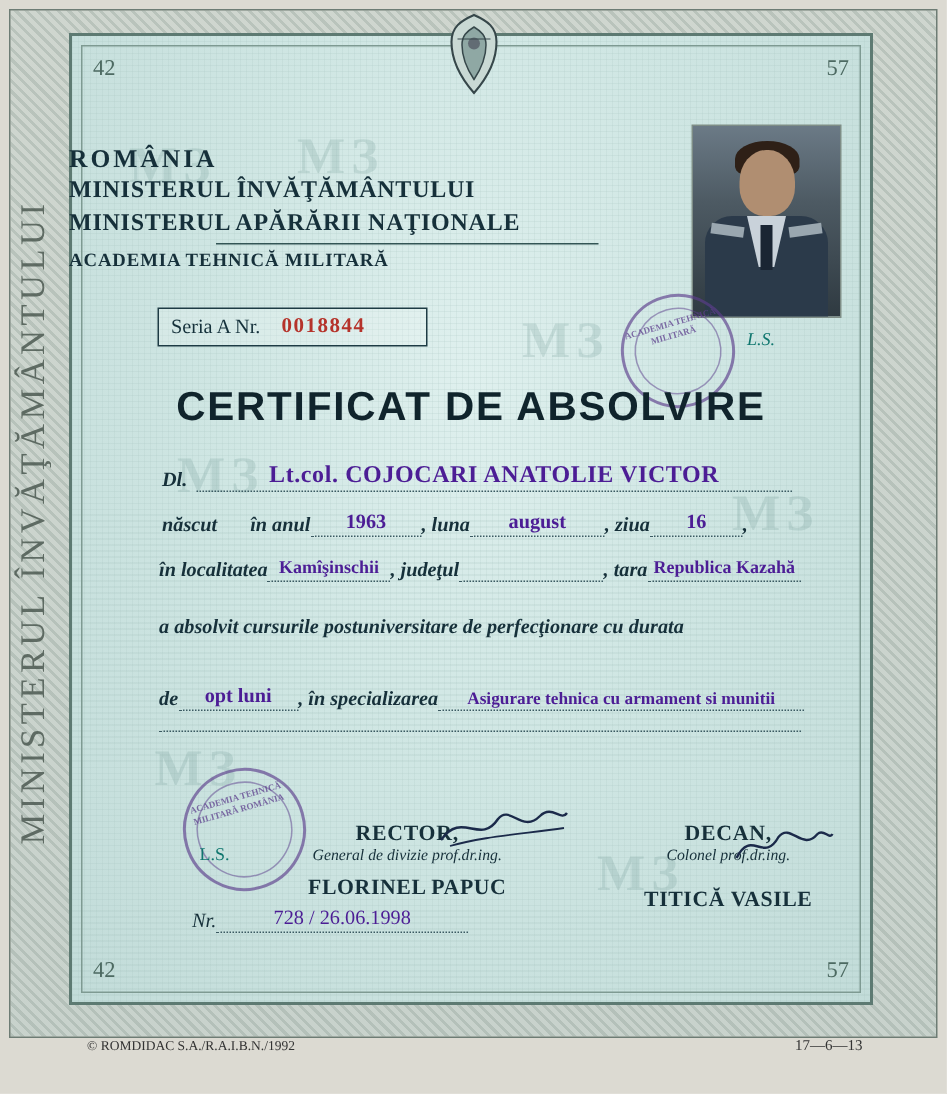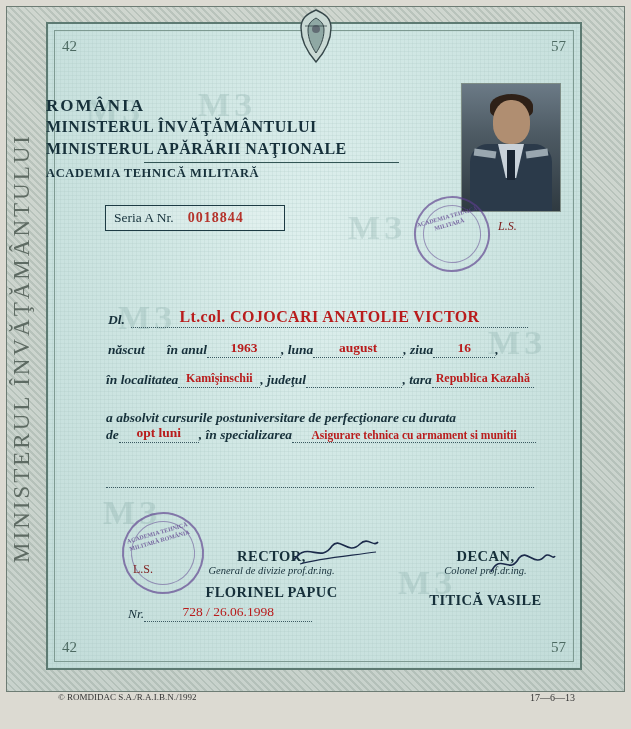--- a/index.html
+++ b/index.html
@@ -113,21 +113,21 @@
     transform:rotate(-16deg);
     pointer-events:none;
   }
   .seal:before{
     content:"";position:absolute;left:7px;top:7px;right:7px;bottom:7px;
     border:1px solid rgba(92,62,140,.5);border-radius:50%;
   }
   .seal .st{position:absolute;left:0;right:0;top:14px;font-size:6px;line-height:8px;}
   .seal-top{left:414px;top:196px;width:72px;height:72px;}
   .seal-bottom{left:122px;top:512px;width:78px;height:78px;}
-  .ls-mark{position:absolute;font-size:12px;font-style:italic;color:#7f1d1d;}
+  .ls-mark{position:absolute;font-size:12px;font-style:italic;color:#0f766e;}
   
   .serial-box{
     position:absolute;left:105px;top:205px;width:180px;height:26px;
     border:1.5px solid #1d3b44;background:rgba(255,255,255,.18);
     display:flex;align-items:center;padding-left:8px;box-sizing:border-box;
     font-size:13.5px;color:#15313b;
   }
   .serial-num{color:#b5332b;font-weight:bold;letter-spacing:1px;margin-left:14px;font-size:14px;}
   
   .title{
@@ -138,21 +138,21 @@
   
   .line{
     position:absolute;font-size:13.5px;color:#16303a;
     display:flex;align-items:flex-end;white-space:nowrap;font-weight:bold;
   }
   .lbl{font-style:italic;}
   .fill{
     border-bottom:1px dotted #3b5a62;
     text-align:center;
     font-family:"Liberation Serif", serif;
-    color:#b91c1c;
+    color:#4c1d95;
     padding:0 4px 1px;
   }
   .hand{font-family:"Liberation Serif", serif;}
   .big-name{font-size:16px;letter-spacing:.4px;}
   
   .sig-wrap{position:absolute;color:#16303a;}
   .sig-title{font-size:14.5px;font-weight:bold;letter-spacing:.5px;}
   .sig-sub{font-size:10.5px;font-style:italic;}
   .sig-name{font-size:14.5px;font-weight:bold;letter-spacing:.4px;}
   .scribble{position:absolute;pointer-events:none;}
@@ -216,20 +216,21 @@
   <div class="seal seal-top">
     <div class="st">ACADEMIA TEHNICĂ MILITARĂ</div>
   </div>
   <div class="ls-mark" style="left:498px;top:219px;">L.S.</div>
 
   <div class="serial-box">
     <span>Seria A Nr.</span>
     <span class="serial-num">0018844</span>
   </div>
 
+  <div class="title">CERTIFICAT DE ABSOLVIRE</div>
 
   <div class="line" style="left:108px;top:308px;width:420px;">
     <span class="lbl">Dl.</span>
     <span class="fill big-name" style="flex:1;margin-left:6px;">Lt.col.  COJOCARI ANATOLIE VICTOR</span>
   </div>
 
   <div class="line" style="left:108px;top:340px;width:424px;">
     <span class="lbl">născut</span>
     <span class="lbl" style="margin-left:22px;">în anul</span>
     <span class="fill hand" style="width:66px;">1963</span>
@@ -246,21 +247,21 @@
 
   <div class="line" style="left:106px;top:371px;width:428px;">
     <span class="lbl">în localitatea</span>
     <span class="fill hand" style="width:92px;font-size:12px;">Kamîşinschii</span>
     <span class="lbl">, judeţul</span>
     <span class="fill hand" style="width:110px;"></span>
     <span class="lbl">, tara</span>
     <span class="fill hand" style="flex:1;font-size:12px;">Republica Kazahă</span>
   </div>
 
-  <div class="line" style="left:106px;top:425px;width:430px;">
+  <div class="line" style="left:106px;top:456px;width:430px;">
     <span class="lbl">de</span>
     <span class="fill hand" style="width:72px;">opt luni</span>
     <span class="lbl">, în specializarea</span>
     <span class="fill hand" style="flex:1;font-size:11.5px;">Asigurare tehnica cu armament si munitii</span>
   </div>
 
   <div class="line" style="left:106px;top:470px;width:428px;">
     <span class="fill" style="flex:1;">&nbsp;</span>
   </div>
 

